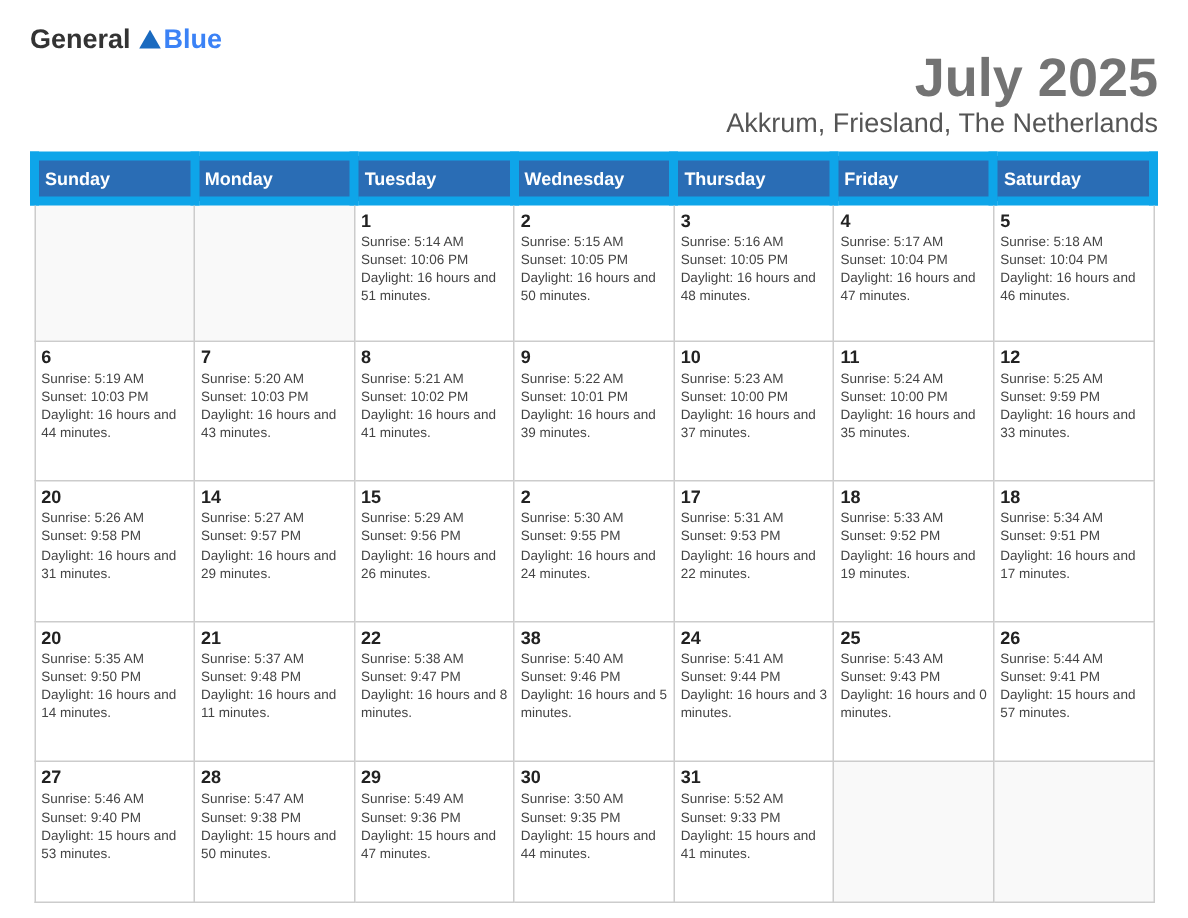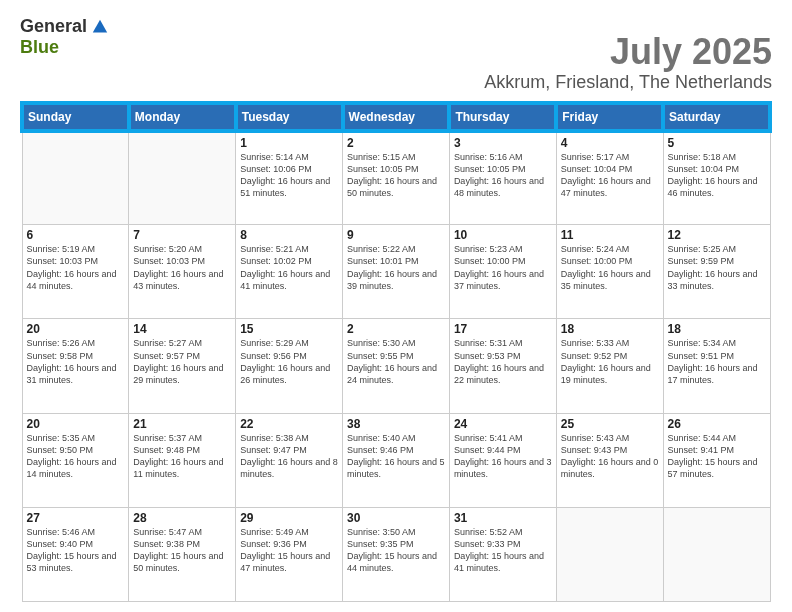--- a/index.html
+++ b/index.html
@@ -18,37 +18,37 @@
       flex-direction: column;
     }
     .header {
       display: flex;
       justify-content: space-between;
       align-items: flex-start;
       margin-bottom: 8px;
     }
     .logo {
       display: flex;
-      flex-direction: column;
+      flex-direction: row;
       align-items: flex-start;
     }
     .logo-text {
       display: flex;
       align-items: center;
       gap: 2px;
     }
     .logo-general {
       font-size: 18px;
       font-weight: bold;
       color: #333;
     }
     .logo-blue {
       font-size: 18px;
       font-weight: bold;
-      color: #4d7c0f;
+      color: #3b82f6;
     }
     .logo-icon {
       width: 18px;
       height: 18px;
       margin-left: 2px;
     }
     .title-block {
       text-align: right;
     }
     .month-title {
@@ -68,21 +68,21 @@
       width: 100%;
       table-layout: fixed;
     }
     .calendar th {
       background-color: #2a6db5;
       color: #fff;
       font-size: 12px;
       font-weight: bold;
       padding: 5px 4px;
       text-align: left;
-      border: 4px solid #0ea5e9;
+      border: 6px solid #0ea5e9;
     }
     .calendar td {
       vertical-align: top;
       border: 1px solid #ccc;
       padding: 3px 4px;
       font-size: 9.5px;
       color: #333;
       background: #fff;
       height: 82px;
     }

